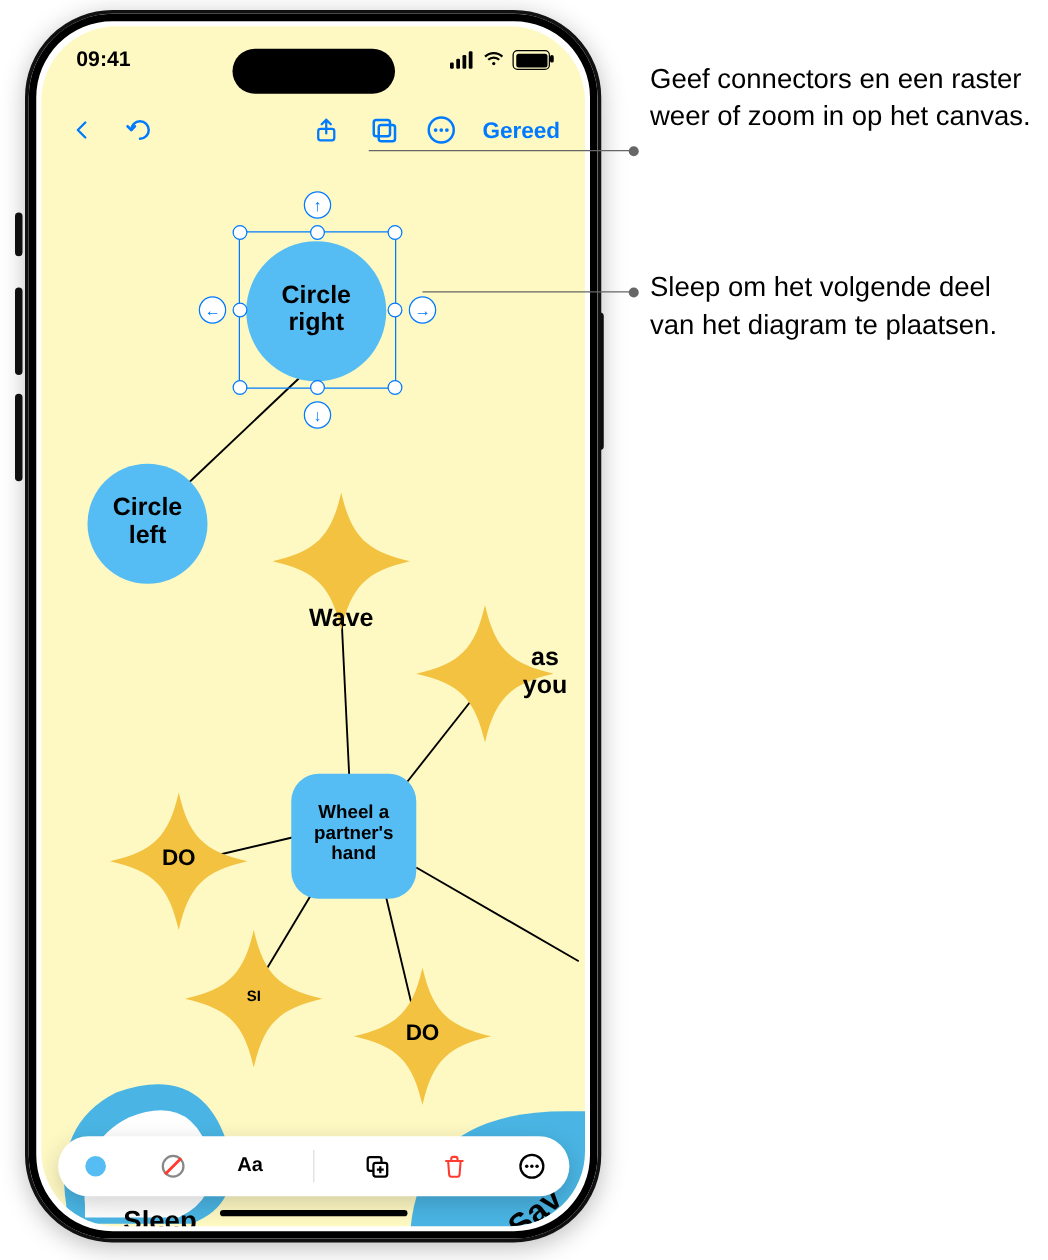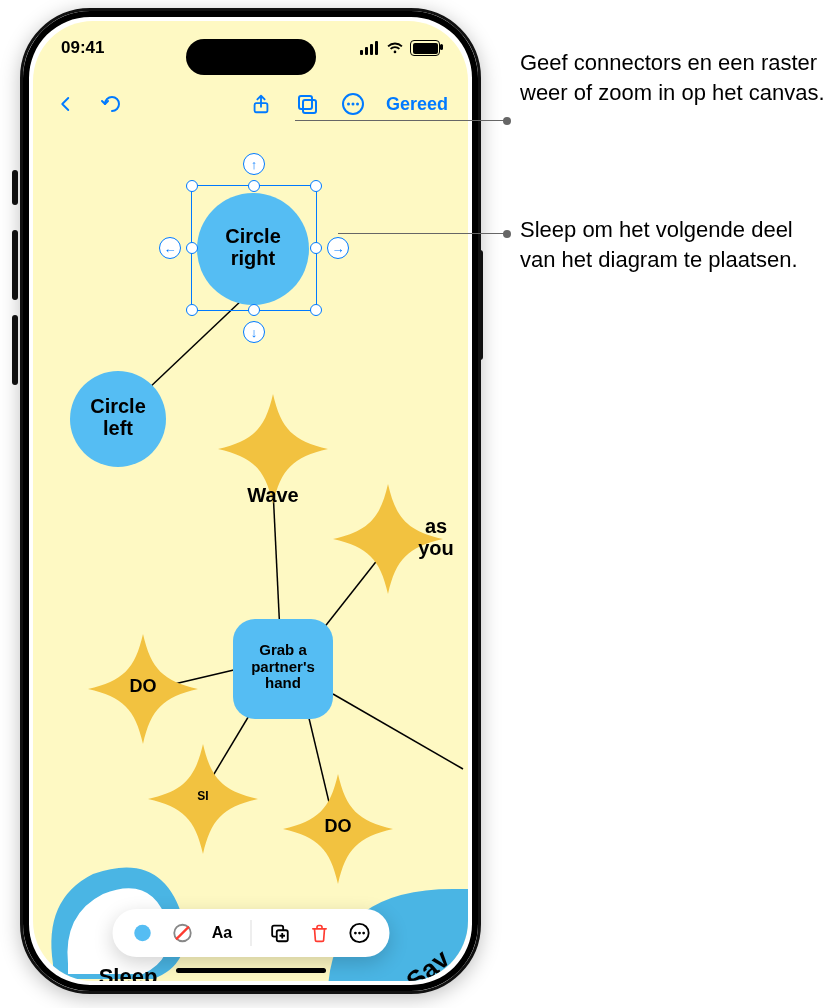--- a/index.html
+++ b/index.html
@@ -35,21 +35,21 @@
   .spacer{flex:1;}
   .done{color:var(--blue);font-weight:600;font-size:18px;}
   
   .canvas{position:absolute;inset:0;top:106px;}
   .node-label{position:absolute;font-size:20px;font-weight:600;text-align:center;line-height:1.1;transform:translate(-50%,-50%);pointer-events:none;}
   
   .sel{position:absolute;border:1.5px solid var(--blue);}
   .sel .h{position:absolute;width:10px;height:10px;border:1.5px solid var(--blue);background:#fff;border-radius:50%;transform:translate(-50%,-50%);}
   .sel .plus{position:absolute;width:20px;height:20px;background:#fff;border:1.5px solid var(--blue);border-radius:50%;color:var(--blue);font-size:13px;display:flex;align-items:center;justify-content:center;transform:translate(-50%,-50%);}
   
-  .pill{position:absolute;left:50%;bottom:24px;transform:translateX(-50%);background:#fff;border-radius:30px;height:48px;padding:0 18px;display:flex;align-items:center;gap:16px;box-shadow:0 6px 20px rgba(0,0,0,.18);z-index:12;}
+  .pill{position:absolute;left:50%;bottom:24px;transform:translateX(-50%);background:#fff;border-radius:30px;height:48px;padding:0 18px;display:flex;align-items:center;gap:38px;box-shadow:0 6px 20px rgba(0,0,0,.18);z-index:12;}
   .pill .sep{width:1px;height:26px;background:#ddd;}
   .pill .ic{width:24px;height:24px;display:flex;align-items:center;justify-content:center;color:#000;position:relative;}
   .home-ind{position:absolute;bottom:8px;left:50%;transform:translateX(-50%);width:150px;height:5px;border-radius:3px;background:#000;z-index:13;}
   
   .callout{position:absolute;font-size:22px;line-height:1.35;max-width:310px;}
   .lead{position:absolute;height:1px;background:#666;}
   .lead::after{content:"";position:absolute;right:-1px;top:-3.5px;width:8px;height:8px;border-radius:50%;background:#666;}
   svg{overflow:visible;}
 </style>
 </head>
@@ -166,21 +166,21 @@
                 <path d="M0,-55 C8,-20 20,-8 55,0 C20,8 8,20 0,55 C-8,20 -20,8 -55,0 C-20,-8 -8,-20 0,-55 Z" fill="var(--gold)"></path>
               </g>
           </g>
         </svg>
 
         
         <span class="node-label" style="left:220px;top:120px;width:70px;">Circle right</span>
         <span class="node-label" style="left:85px;top:290px;width:70px;">Circle left</span>
         <span class="node-label" style="left:240px;top:320px;margin-top:48px;">Wave</span>
         <span class="node-label" style="left:355px;top:410px;width:40px;margin-left:48px;">as you</span>
-        <span class="node-label" style="left:250px;top:540px;width:90px;font-size:15px;">Grab a partner's hand</span>
+        <span class="node-label" style="left:250px;top:540px;width:90px;font-size:15px;">Wheel a partner's hand</span>
         <span class="node-label" style="left:110px;top:560px;font-size:18px;font-weight:700;">DO</span>
         <span class="node-label" style="left:170px;top:670px;font-size:12px;font-weight:700;">SI</span>
         <span class="node-label" style="left:305px;top:700px;font-size:18px;font-weight:700;">DO</span>
         <span class="node-label" style="left:95px;top:850px;font-size:22px;font-weight:700;">Sleep</span>
         <span class="node-label" style="left:395px;top:843px;font-size:26px;font-weight:700;transform:translate(-50%,-50%) rotate(-40deg);">Sav</span>
 
         
         <div class="sel" style="left:158px;top:58px;width:124px;height:124px;">
           <div class="h" style="left:0;top:0"></div>
             <div class="h" style="left:50%;top:0"></div>

